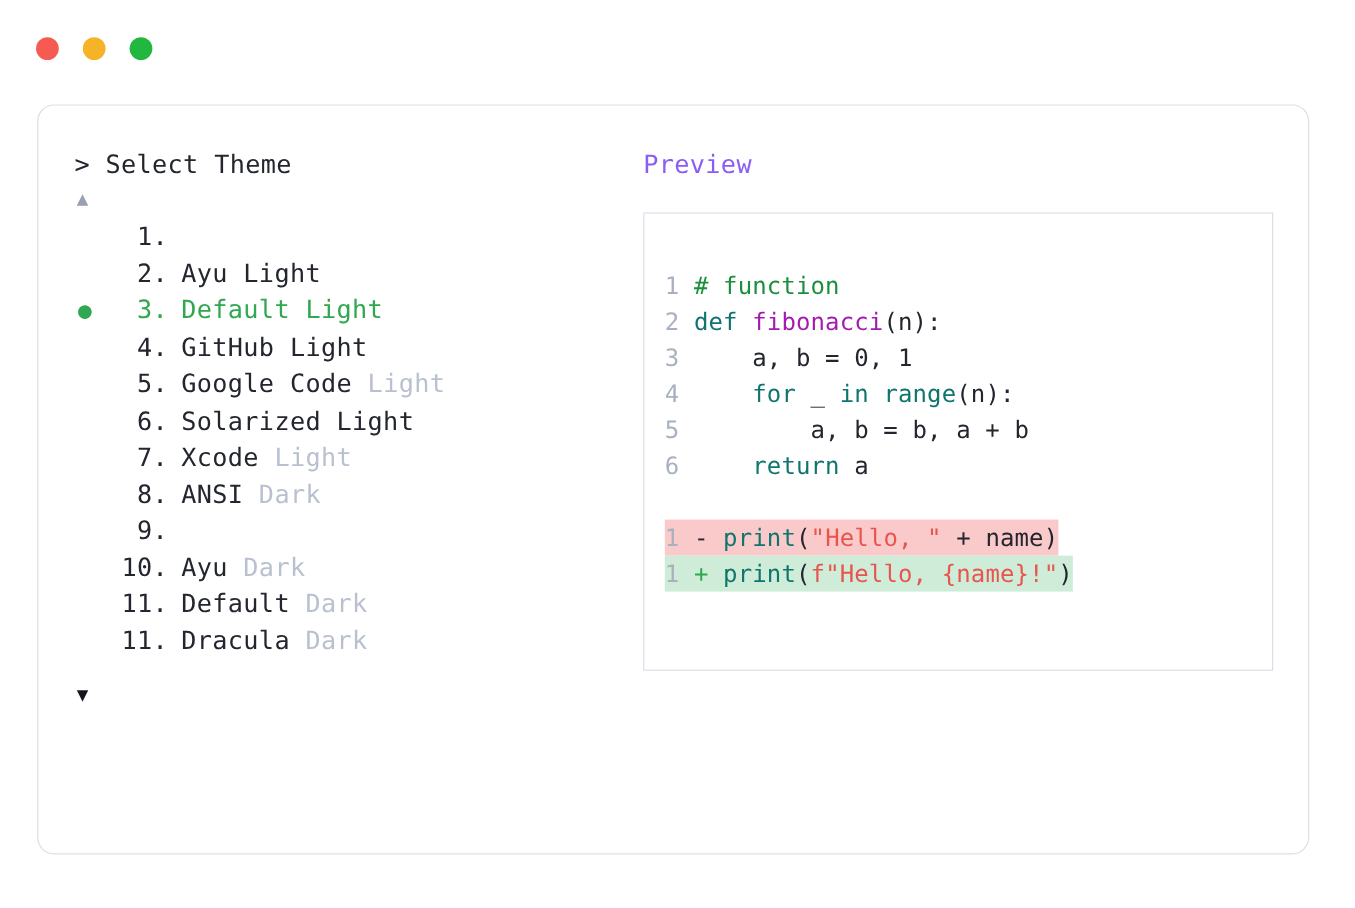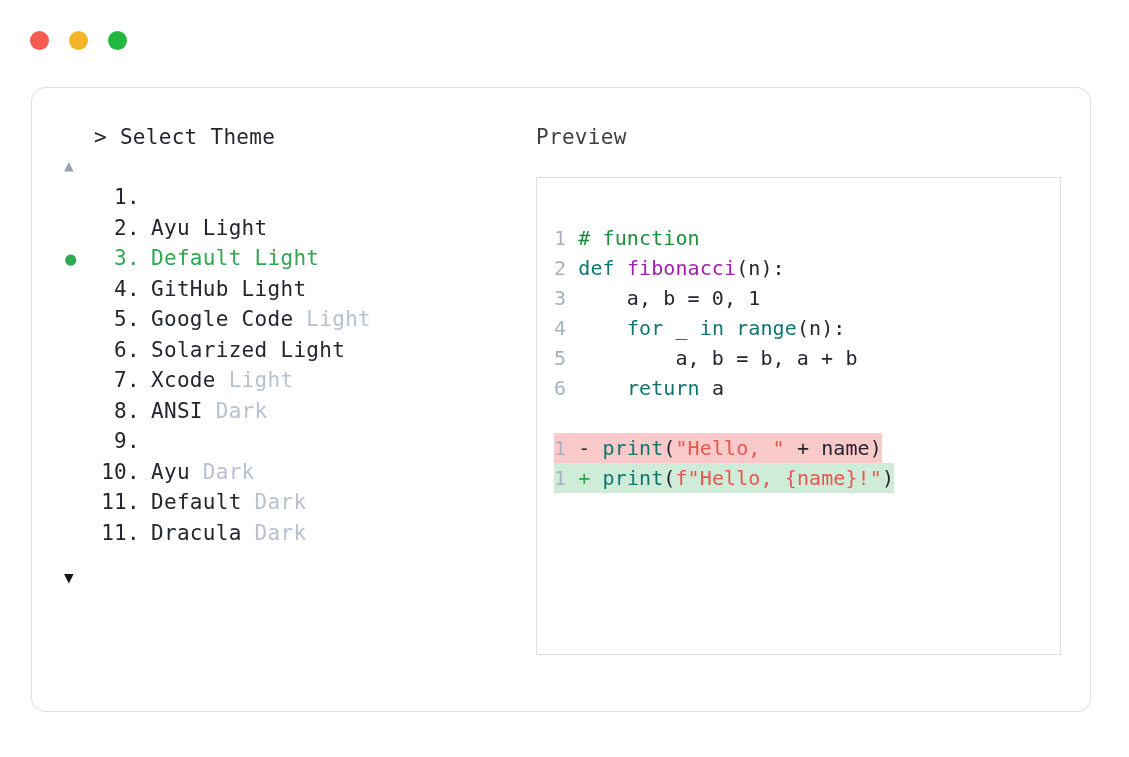--- a/index.html
+++ b/index.html
@@ -49,21 +49,20 @@
     left: 30px;
     top: 34px;
     width: 460px;
   }
   .prompt-row {
     font-size: 21px;
     line-height: 30px;
     color: #23262e;
     letter-spacing: 0.3px;
     white-space: pre;
-    margin-left: 32px;
   }
   .scroll-arrow {
     font-size: 16px;
     line-height: 27px;
     height: 27px;
     padding-left: 2px;
   }
   .scroll-arrow.up   { color: #98a0b3; }
   .scroll-arrow.down { color: #14161c; margin-top: 2px; }
 
@@ -113,27 +112,27 @@
 
   
   .right-pane {
     position: absolute;
     left: 504px;
     top: 34px;
   }
   .preview-label {
     font-size: 21px;
     line-height: 30px;
-    color: #404040;
+    color: #8b5cf6;
     letter-spacing: 0.3px;
   }
   .preview-box {
     margin-top: 25px;
     width: 525px;
-    height: 478px;
+    height: 382px;
     box-sizing: border-box;
     border: 1.5px solid #dcdfe8;
     background: #ffffff;
     position: relative;
   }
   .code-area {
     position: absolute;
     left: 17px;
     top: 45px;
     right: 0;

